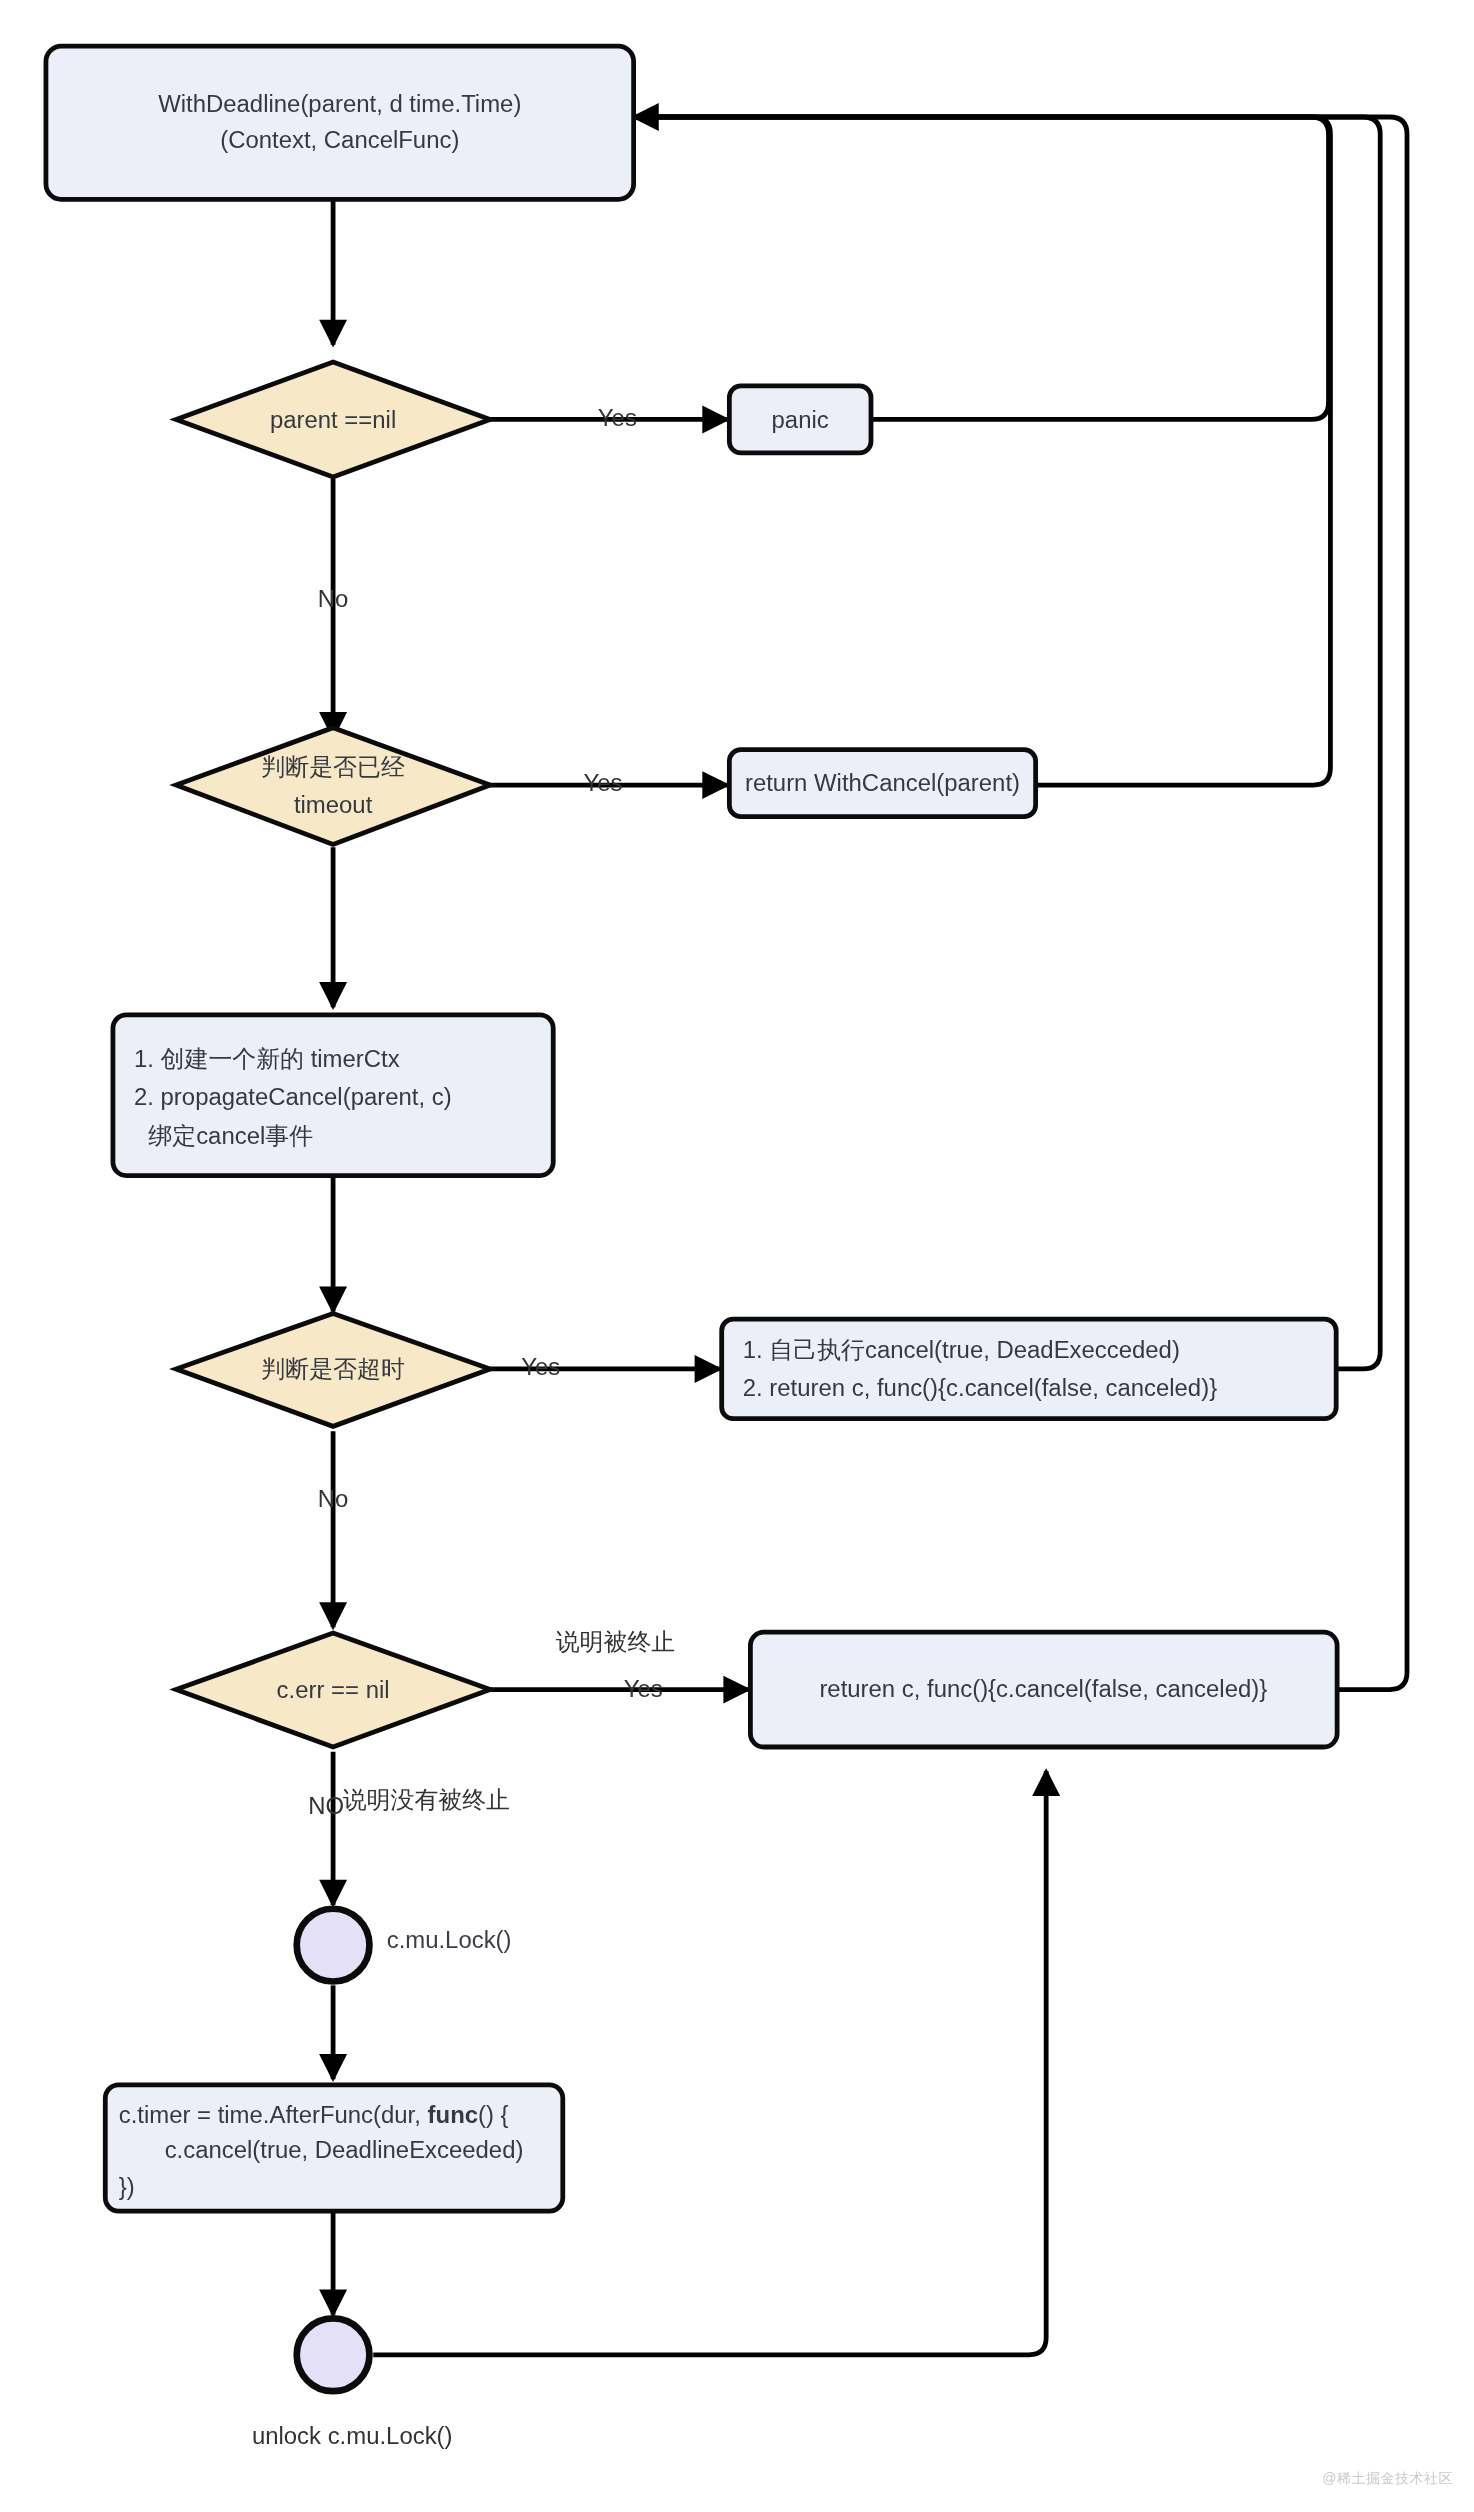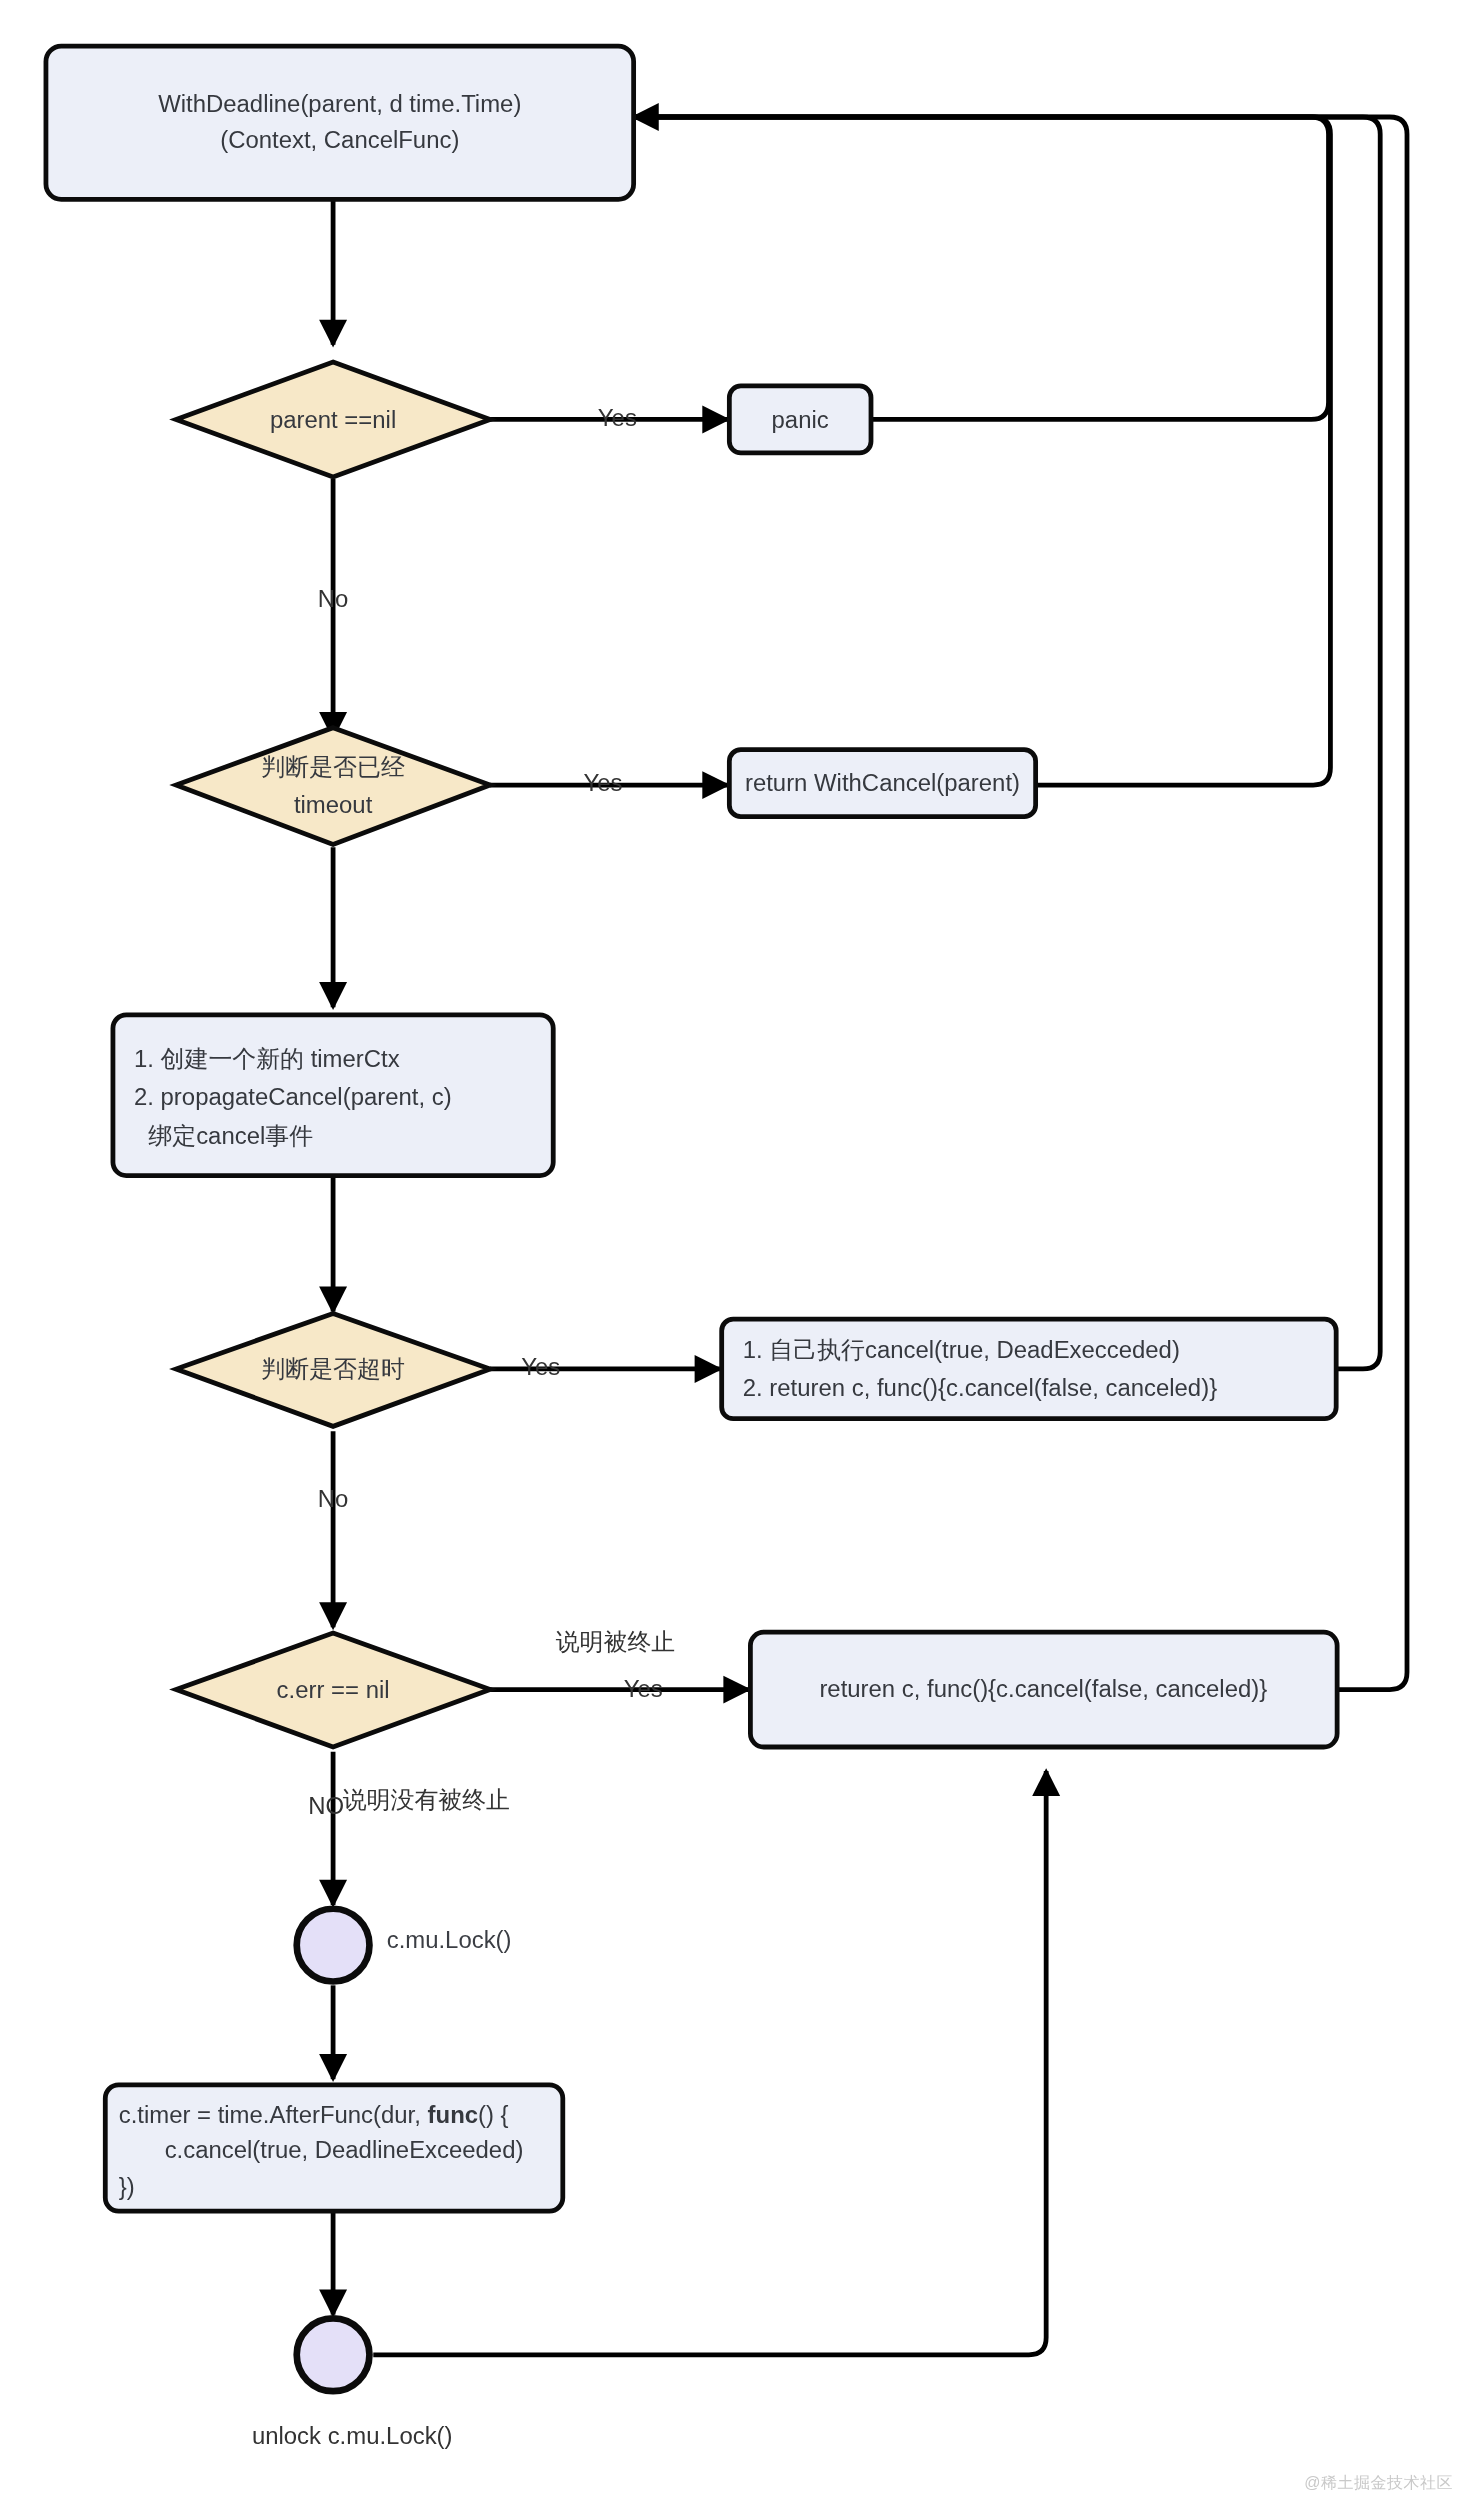--- a/index.html
+++ b/index.html
@@ -53,23 +53,23 @@
     fill: #3b3e44;
     font-family: "Liberation Sans", "DejaVu Sans", sans-serif;
     font-size: 25px;
     text-anchor: start;
     dominant-baseline: middle;
   }
   .bold { font-weight: bold; }
   .watermark {
     position: absolute;
     right: 21px;
-    bottom: 18px;
-    font-family: "Liberation Sans", "DejaVu Sans", sans-serif;
-    font-size: 16px;
+    bottom: 24px;
+    font-family: "Liberation Sans", "DejaVu Sans", sans-serif;
+    font-size: 14px;
     color: #c9c9c9;
     letter-spacing: 0.5px;
     user-select: none;
   }
 </style>
 </head>
 <body>
 
 <svg id="flow" viewBox="0 0 1540 2624">
   <defs>

